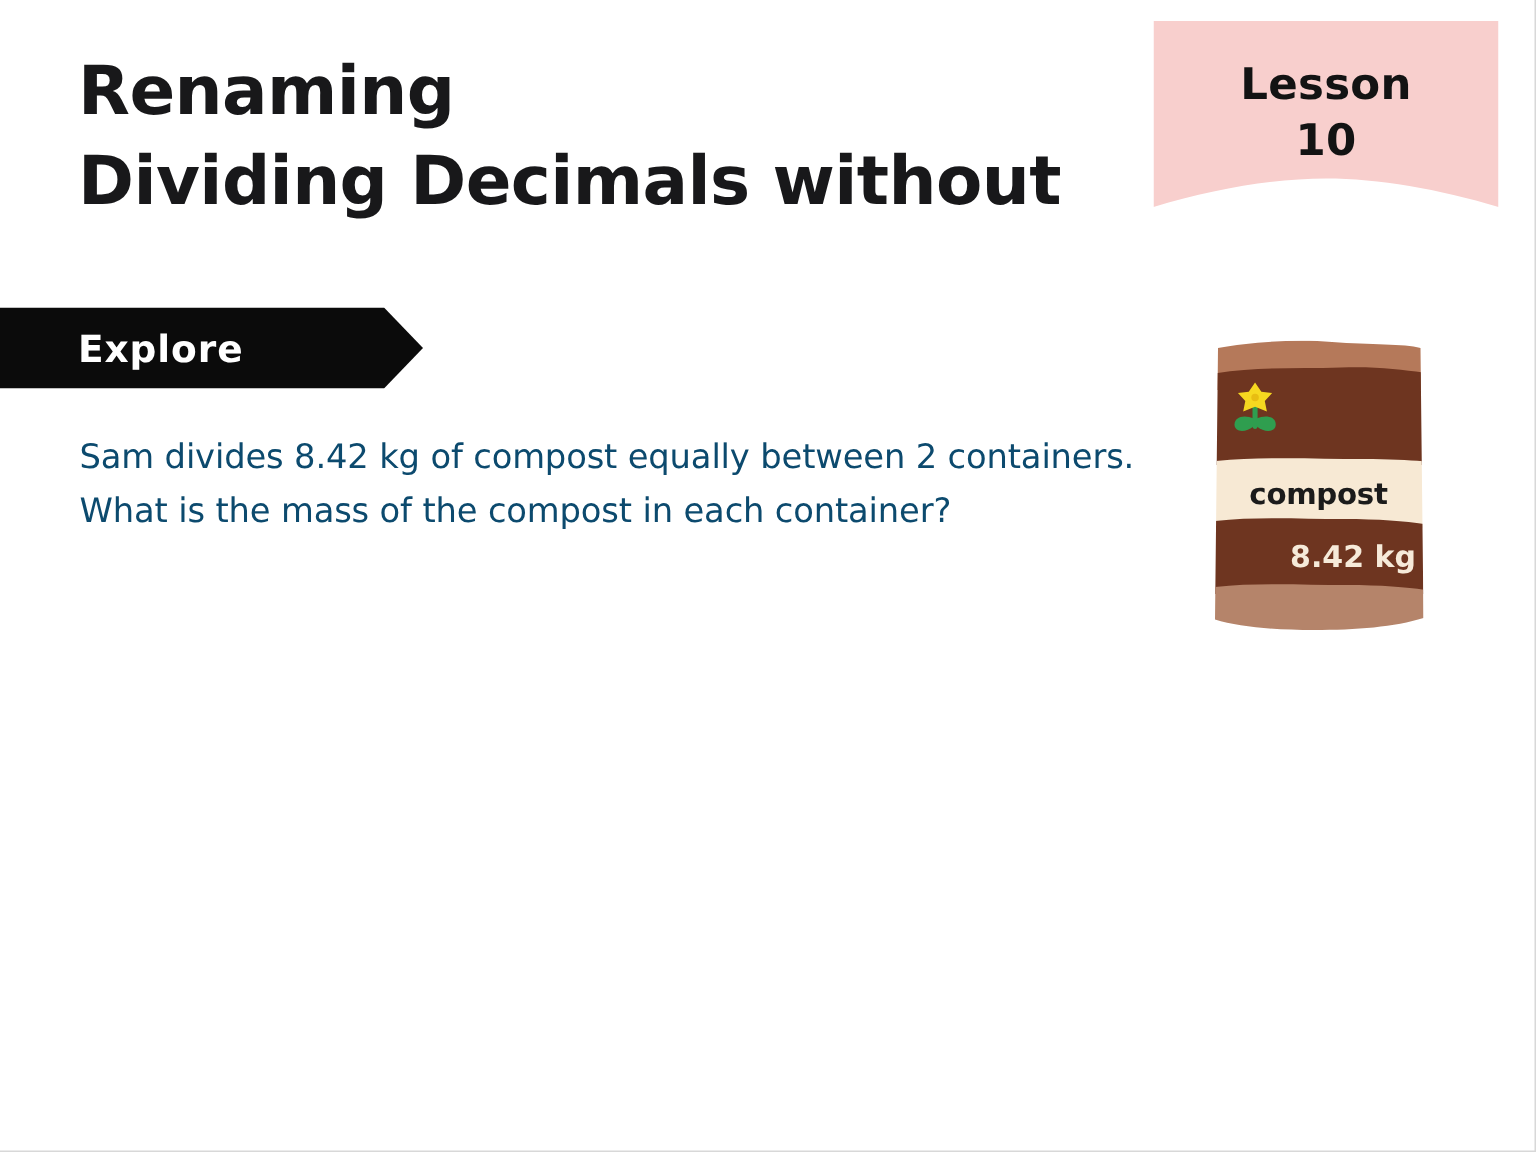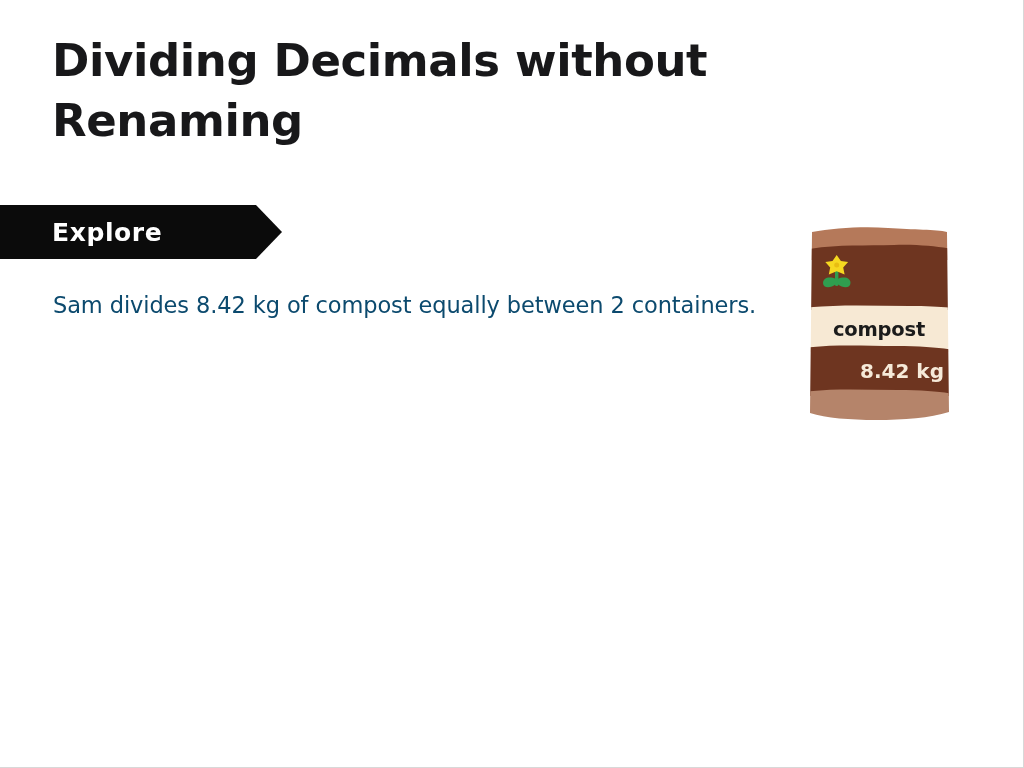--- a/index.html
+++ b/index.html
@@ -140,34 +140,44 @@
     fill: #f6ead9;
     letter-spacing: 0px;
   }
 </style>
 </head>
 <body>
 
 <div id="slide">
 
   <div id="page-title">
+    <span class="title-line">Renaming</span>
     <span class="title-line">Dividing Decimals without</span>
-    <span class="title-line">Renaming</span>
-  </div>
-
+  </div>
+
+  <div id="lesson-badge">
+    <svg class="ribbon-shape" viewBox="0 0 230 124" preserveAspectRatio="none">
+      <path d="M0,0 L230,0 L230,124 C190,112 150,105 115,105 C80,105 40,112 0,124 Z" fill="#f8cfcd"></path>
+    </svg>
+    <div class="badge-text">
+      <span class="badge-line">Lesson</span>
+      <span class="badge-line">10</span>
+    </div>
+  </div>
 
   <div id="explore-banner">
     <svg class="pennant-shape" viewBox="0 0 282 54" preserveAspectRatio="none">
       <path d="M0,0 L256,0 L282,27 L256,54 L0,54 Z" fill="#0b0b0b"></path>
     </svg>
     <div class="explore-label">Explore</div>
   </div>
 
   <div id="problem-text">
     <span class="problem-line">Sam divides 8.42 kg of compost equally between 2 containers.</span>
+    <span class="problem-line">What is the mass of the compost in each container?</span>
   </div>
 
   <div id="compost-bag">
     <svg viewBox="0 0 150 196" preserveAspectRatio="none">
 
       <defs>
         <clipPath id="bagClip">
           <path d="M8,6 C30,2 60,0 84,2 C110,4 132,3 143,6
                    L145,186 C126,192 100,194 72,194
                    C46,194 22,192 6,187 Z"></path>

